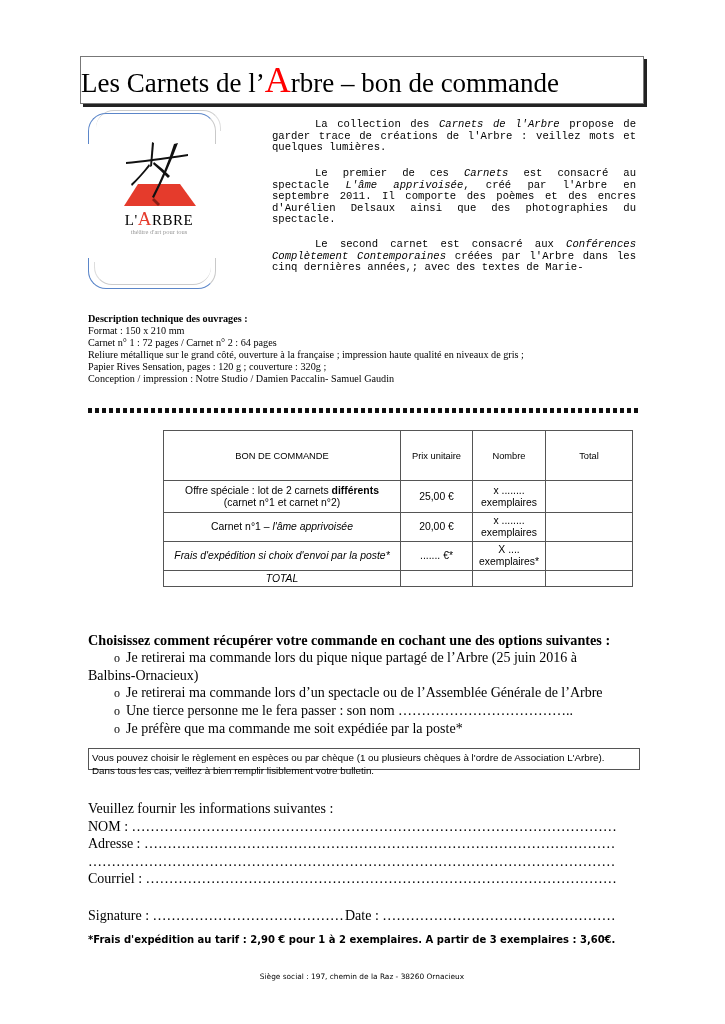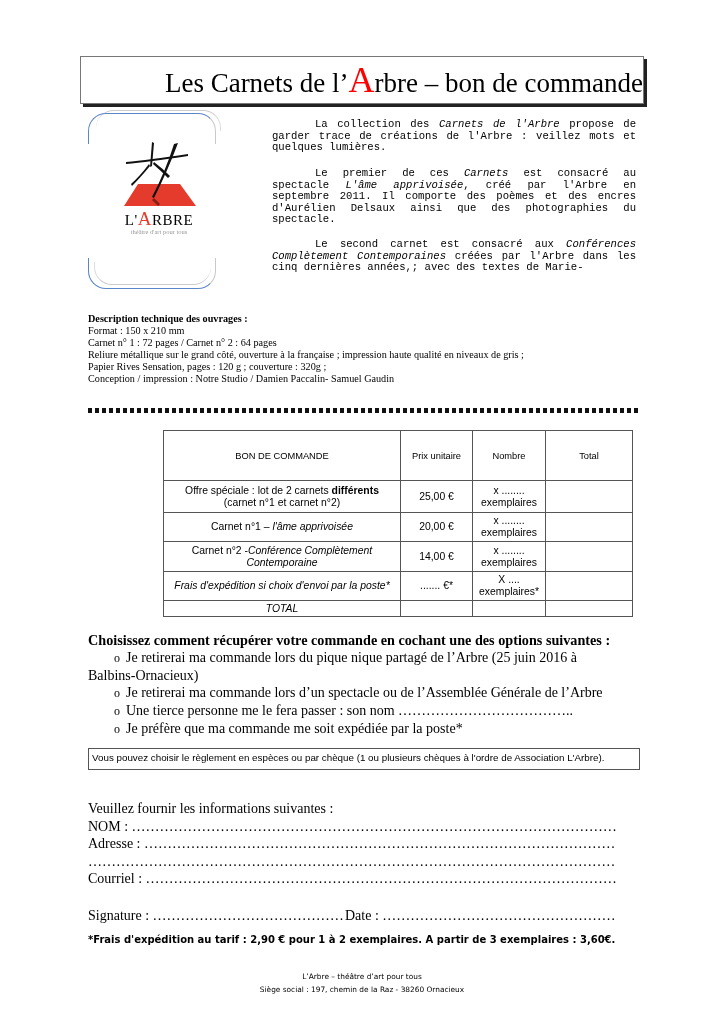--- a/index.html
+++ b/index.html
@@ -1,20 +1,20 @@
 <!DOCTYPE html>
 <html><head>
 <meta charset="utf-8">
 <style>
   html, body { margin: 0; padding: 0; background: #ffffff; }
   body { width: 725px; height: 1024px; position: relative; overflow: hidden; font-family: "Liberation Serif", serif; color: #000; }
   .abs { position: absolute; }
 
   
-  .title-box { left: 80px; top: 56px; width: 562px; height: 46px; border: 1.5px solid #777; box-shadow: 3px 3px 0 #222; background: #fff; display: flex; align-items: center; justify-content: flex-end; }
+  .title-box { left: 80px; top: 56px; width: 562px; height: 46px; border: 1.5px solid #777; box-shadow: 3px 3px 0 #222; background: #fff; display: flex; align-items: center; justify-content: flex-start; }
   .title-text { font-family: "Liberation Serif", serif; font-size: 27px; letter-spacing: 0px; }
   .title-red { color: #ff0000; font-size: 36px; line-height: 1; }
   .logo-top-arc { left: 88px; top: 113px; width: 126px; height: 30px; border-top: 1.5px solid #5b86c9; border-left: 1.5px solid #5b86c9; border-right: 1.5px solid #c9c9c9; border-radius: 18px 18px 0 0; }
   .logo-top-arc2 { left: 96px; top: 110px; width: 124px; height: 20px; border-top: 1px solid #ccc; border-right: 1px solid #ddd; border-radius: 18px 18px 0 0; }
   .logo-bot-arc { left: 88px; top: 258px; width: 126px; height: 30px; border-bottom: 1.5px solid #5b86c9; border-left: 1.5px solid #5b86c9; border-right: 1.5px solid #c9c9c9; border-radius: 0 0 18px 18px; }
   .logo-bot-arc2 { left: 94px; top: 262px; width: 116px; height: 22px; border-bottom: 1px solid #ccc; border-left: 1px solid #ddd; border-radius: 0 0 18px 18px; }
   .logo-svg { left: 118px; top: 140px; }
   .logo-name { left: 116px; top: 208px; width: 86px; text-align: center; font-family: "Liberation Serif", serif; font-size: 15px; letter-spacing: 0.5px; }
   .logo-name .red { color: #e53b2c; font-size: 19px; }
   .logo-tag { left: 114px; top: 228px; width: 90px; text-align: center; font-family: "Liberation Serif", serif; font-size: 6.5px; color: #999; }
@@ -126,26 +126,20 @@
     <td>25,00 €</td>
     <td><span>x ........</span><br><span>exemplaires</span></td>
     <td></td>
   </tr>
   <tr class="r2">
     <td><span>Carnet n°1 – </span><em>l'âme apprivoisée</em></td>
     <td>20,00 €</td>
     <td><span>x ........</span><br><span>exemplaires</span></td>
     <td></td>
   </tr>
-  <tr class="r3">
-    <td><span>Carnet n°2 -</span><em>Conférence Complètement Contemporaine</em></td>
-    <td>14,00 €</td>
-    <td><span>x ........</span><br><span>exemplaires</span></td>
-    <td></td>
-  </tr>
   <tr class="r4">
     <td><em>Frais d'expédition si choix d'envoi par la poste*</em></td>
     <td>....... €*</td>
     <td><span>X ....</span><br><span>exemplaires*</span></td>
     <td></td>
   </tr>
   <tr class="r5">
     <td><em>TOTAL</em></td>
     <td></td>
     <td></td>
@@ -166,33 +160,33 @@
   <div class="opt-item">
     <span class="bullet">o</span><span>Une tierce personne me le fera passer : son nom ………………………………..</span>
   </div>
   <div class="opt-item">
     <span class="bullet">o</span><span>Je préfère que ma commande me soit expédiée par la poste*</span>
   </div>
 </div>
 
 <div class="abs pay-box">
   <div>Vous pouvez choisir le règlement en espèces ou par chèque (1 ou plusieurs chèques à l'ordre de Association L'Arbre).</div>
+  <div>Dans tous les cas, veillez à bien remplir lisiblement votre bulletin.</div>
 </div>
 
 <div class="abs info">
   <div>Veuillez fournir les informations suivantes :</div>
   <div style="overflow:hidden;width:528px;">NOM : …………………………………………………………………………………………………………………………………………………………………………………………………………………………………………………………………………………………………………………………………</div>
   <div style="overflow:hidden;width:528px;">Adresse : …………………………………………………………………………………………………………………………………………………………………………………………………………………………………………………………………………</div>
   <div style="overflow:hidden;width:528px;">……………………………………………………………………………………………………………………………………………………………………………………………………………………………………………………………………………………………</div>
   <div style="overflow:hidden;width:528px;">Courriel : …………………………………………………………………………………………………………….Tel : …………………………………………………………………………………………………………..</div>
   <div class="gap"></div>
   <div style="display:flex;width:528px;overflow:hidden;">
     <span style="width:257px;overflow:hidden;white-space:nowrap;display:inline-block;">Signature : …………………………………………………………………………..</span>
     <span style="overflow:hidden;white-space:nowrap;display:inline-block;width:271px;">Date : …………………………………………………………………………………………………………..</span>
   </div>
 </div>
 
 <div class="abs ship">*Frais d'expédition au tarif : 2,90 € pour 1 à 2 exemplaires. A partir de 3 exemplaires : 3,60€.</div>
 
 <div class="abs footer">
-  <div>L’Arbre – théâtre d’art pour tous</div>
   <div>Siège social : 197, chemin de la Raz - 38260 Ornacieux</div>
 </div>
 
 </body></html>

